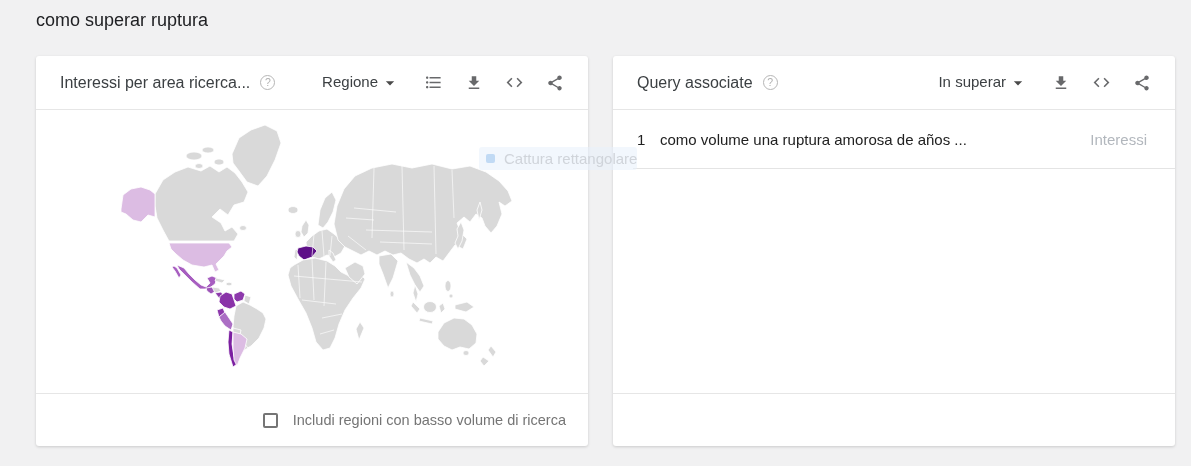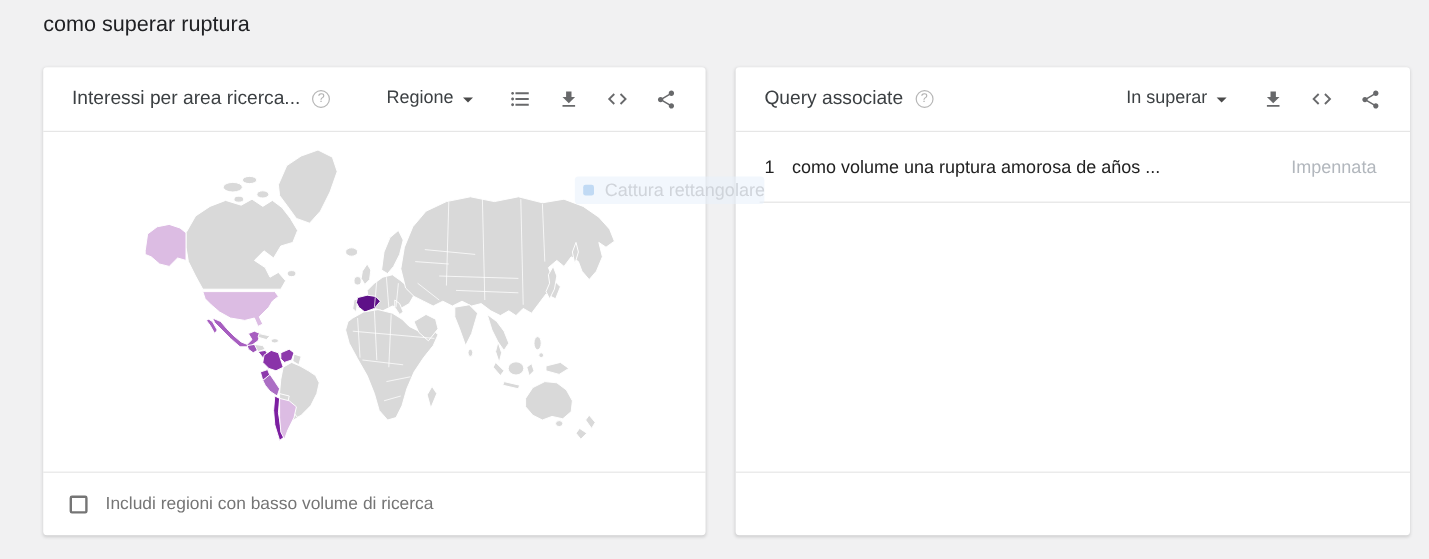--- a/index.html
+++ b/index.html
@@ -43,21 +43,21 @@
   .icon-btn { margin-left:22px; cursor:pointer; display:flex; align-items:center; }
   .icon-btn svg { fill:#68696b; }
 
   .map-area { position:relative; flex:1; overflow:hidden; }
   .map-area svg.worldmap { display:block; width:552px; height:282px; }
   .land { fill:var(--land-color,#d9d9d9); stroke:var(--land-border,#fff); stroke-width:0.8; stroke-linejoin:round; }
   .border-line { fill:none; stroke:var(--land-border,#fff); stroke-width:0.7; opacity:0.9; }
 
   .card-footer {
     height:53px; min-height:53px; border-top:1px solid #e6e6e6;
-    display:flex; align-items:center; padding:0 22px;
+    display:flex; align-items:center; padding:0 22px;justify-content:flex-end;
   }
   .checkbox {
     width:15px; height:15px; border:2px solid #757575; border-radius:2px;
     margin-right:15px; cursor:pointer; flex:none; background:#fff;
   }
   .checkbox-label { font-size:14.5px; color:#757575; }
 
   .query-row {
     height:58px; display:flex; align-items:center;
     padding:0 28px 0 24px; font-size:15px; color:#212121;
@@ -242,21 +242,21 @@
         <svg width="18" height="18" viewBox="0 0 24 24">
             <path d="M18 16.08c-.76 0-1.44.3-1.96.77L8.91 12.7c.05-.23.09-.46.09-.7s-.04-.47-.09-.7l7.05-4.11c.54.5 1.25.81 2.04.81 1.66 0 3-1.34 3-3s-1.34-3-3-3-3 1.34-3 3c0 .24.04.47.09.7L8.04 9.81C7.5 9.31 6.79 9 6 9c-1.66 0-3 1.34-3 3s1.34 3 3 3c.79 0 1.5-.31 2.04-.81l7.12 4.16c-.05.21-.08.43-.08.65 0 1.61 1.31 2.92 2.92 2.92 1.61 0 2.92-1.31 2.92-2.92s-1.31-2.92-2.92-2.92z"></path>
           </svg>
       </span>
     </div>
 
     <div class="queries-body">
       <div class="query-row">
         <span class="query-rank">1</span>
         <span class="query-text">como volume una ruptura amorosa de años ...</span>
-        <span class="query-value">Impennata</span>
+        <span class="query-value">Interessi</span>
       </div>
       <div class="row-divider"></div>
     </div>
 
     <div class="card-footer"></div>
   </section>
 </div>
 
 <div class="capture-ghost">
   <span class="ghost-icon"></span>

